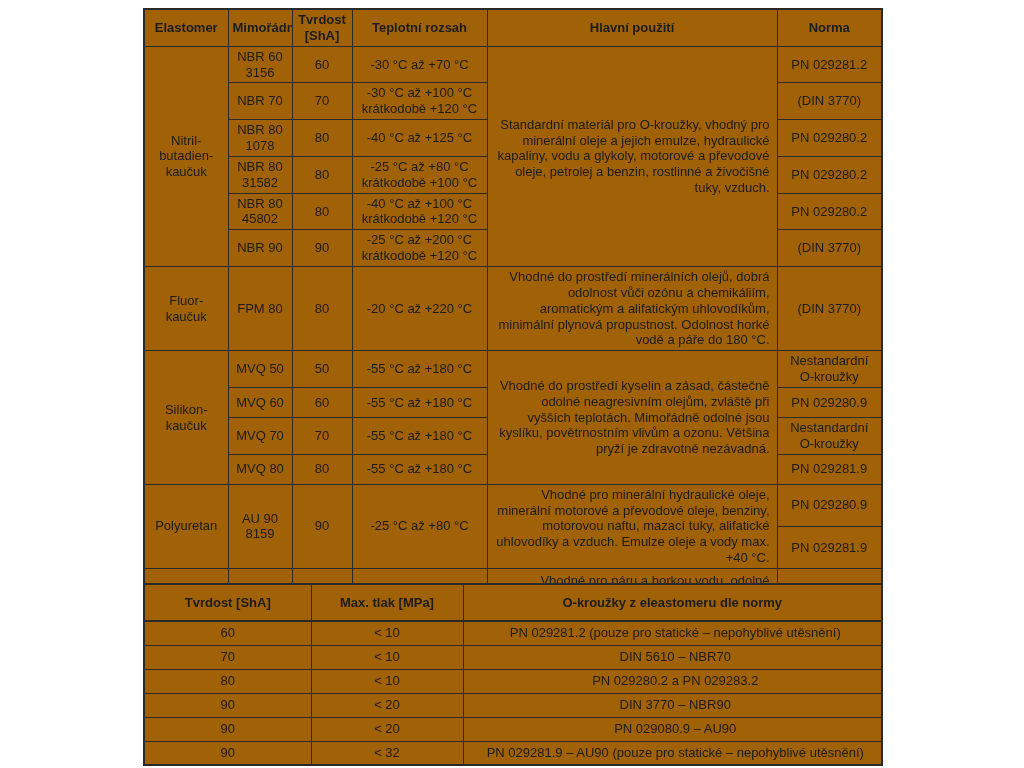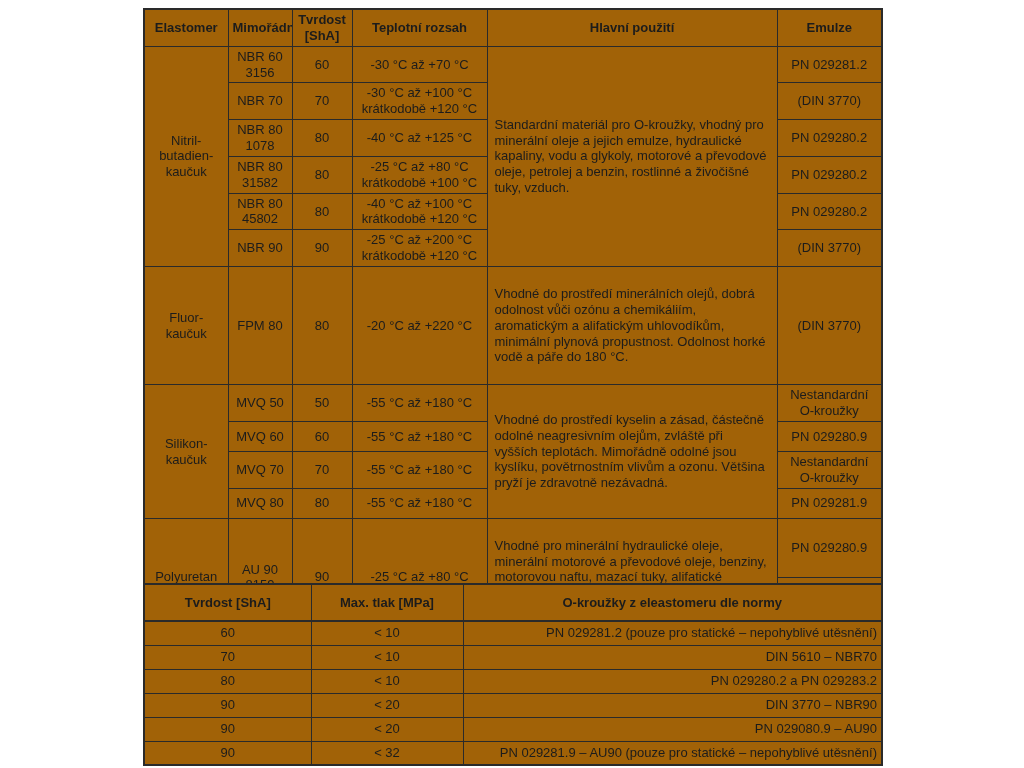--- a/index.html
+++ b/index.html
@@ -25,22 +25,22 @@
     border: 1px solid #2a2a2a;
     font-size: 13px;
     line-height: 1.22;
     text-align: center;
     vertical-align: middle;
     padding: 2px 4px;
     white-space: pre-line;
     overflow: hidden;
   }
   th { font-weight: bold; }
-  .usage-cell { text-align: left; padding: 19px 7px; margin-top: 39px; }
-  .norm-desc { text-align: right; padding-left: 10px; white-space: normal; }
+  .usage-cell { text-align: right; padding: 2px 7px; margin-top: 39px; }
+  .norm-desc { text-align: center; padding-left: 10px; white-space: normal; }
   #pressure-table thead th { border-bottom: 2px solid #2a2a2a; }
 </style>
 </head>
 <body>
 
 <table id="main-table">
   <colgroup>
     <col style="width:84px">
       <col style="width:64px">
       <col style="width:60px">
@@ -49,21 +49,21 @@
       <col style="width:105px">
   </colgroup>
   <thead>
     <tr style="height:36px">
       <th>Elastomer</th>
       <th>Mimořádně</th>
       <th>Tvrdost
 [ShA]</th>
       <th>Teplotní rozsah</th>
       <th>Hlavní použití</th>
-      <th>Emulze</th>
+      <th>Norma</th>
     </tr>
   </thead>
   <tbody>
 
     <tr style="height:32px">
       <td rowspan="6">Nitril-
 butadien-
 kaučuk</td>
       <td>NBR 60
 3156</td>

